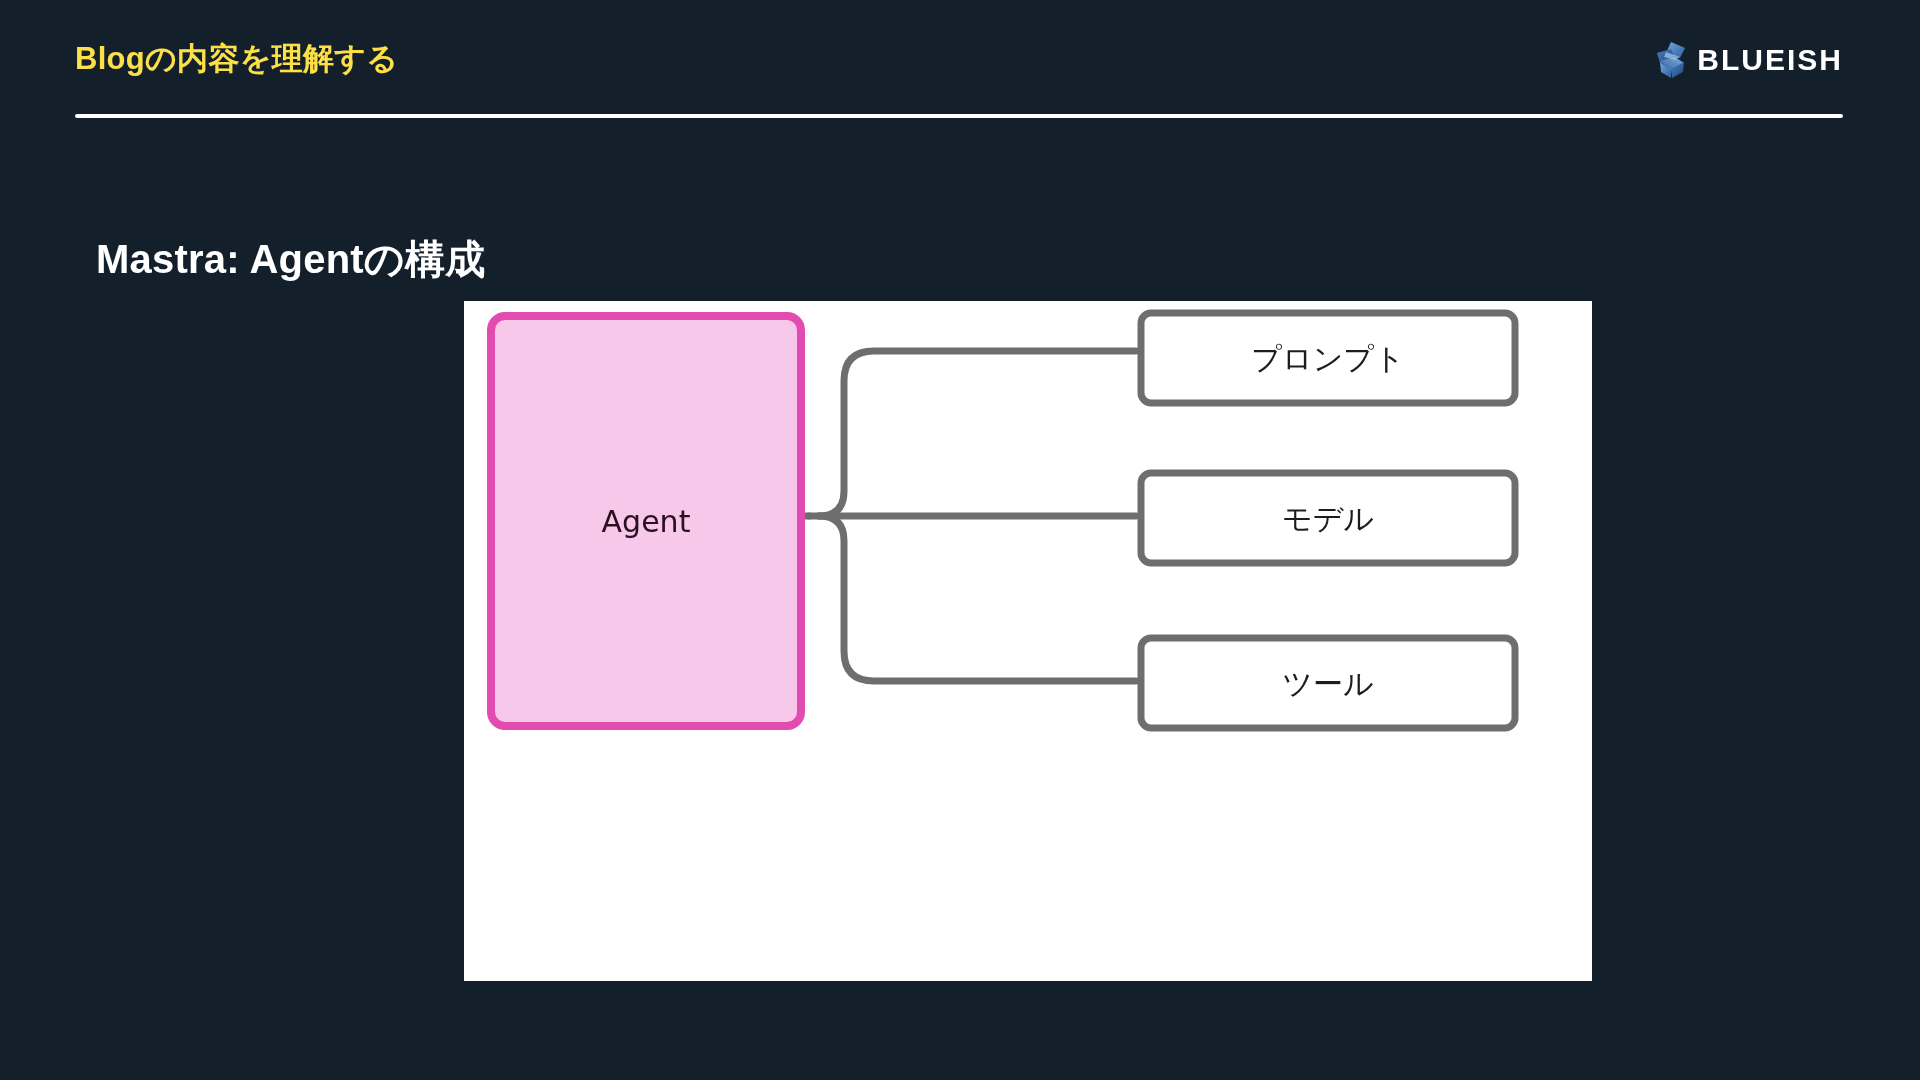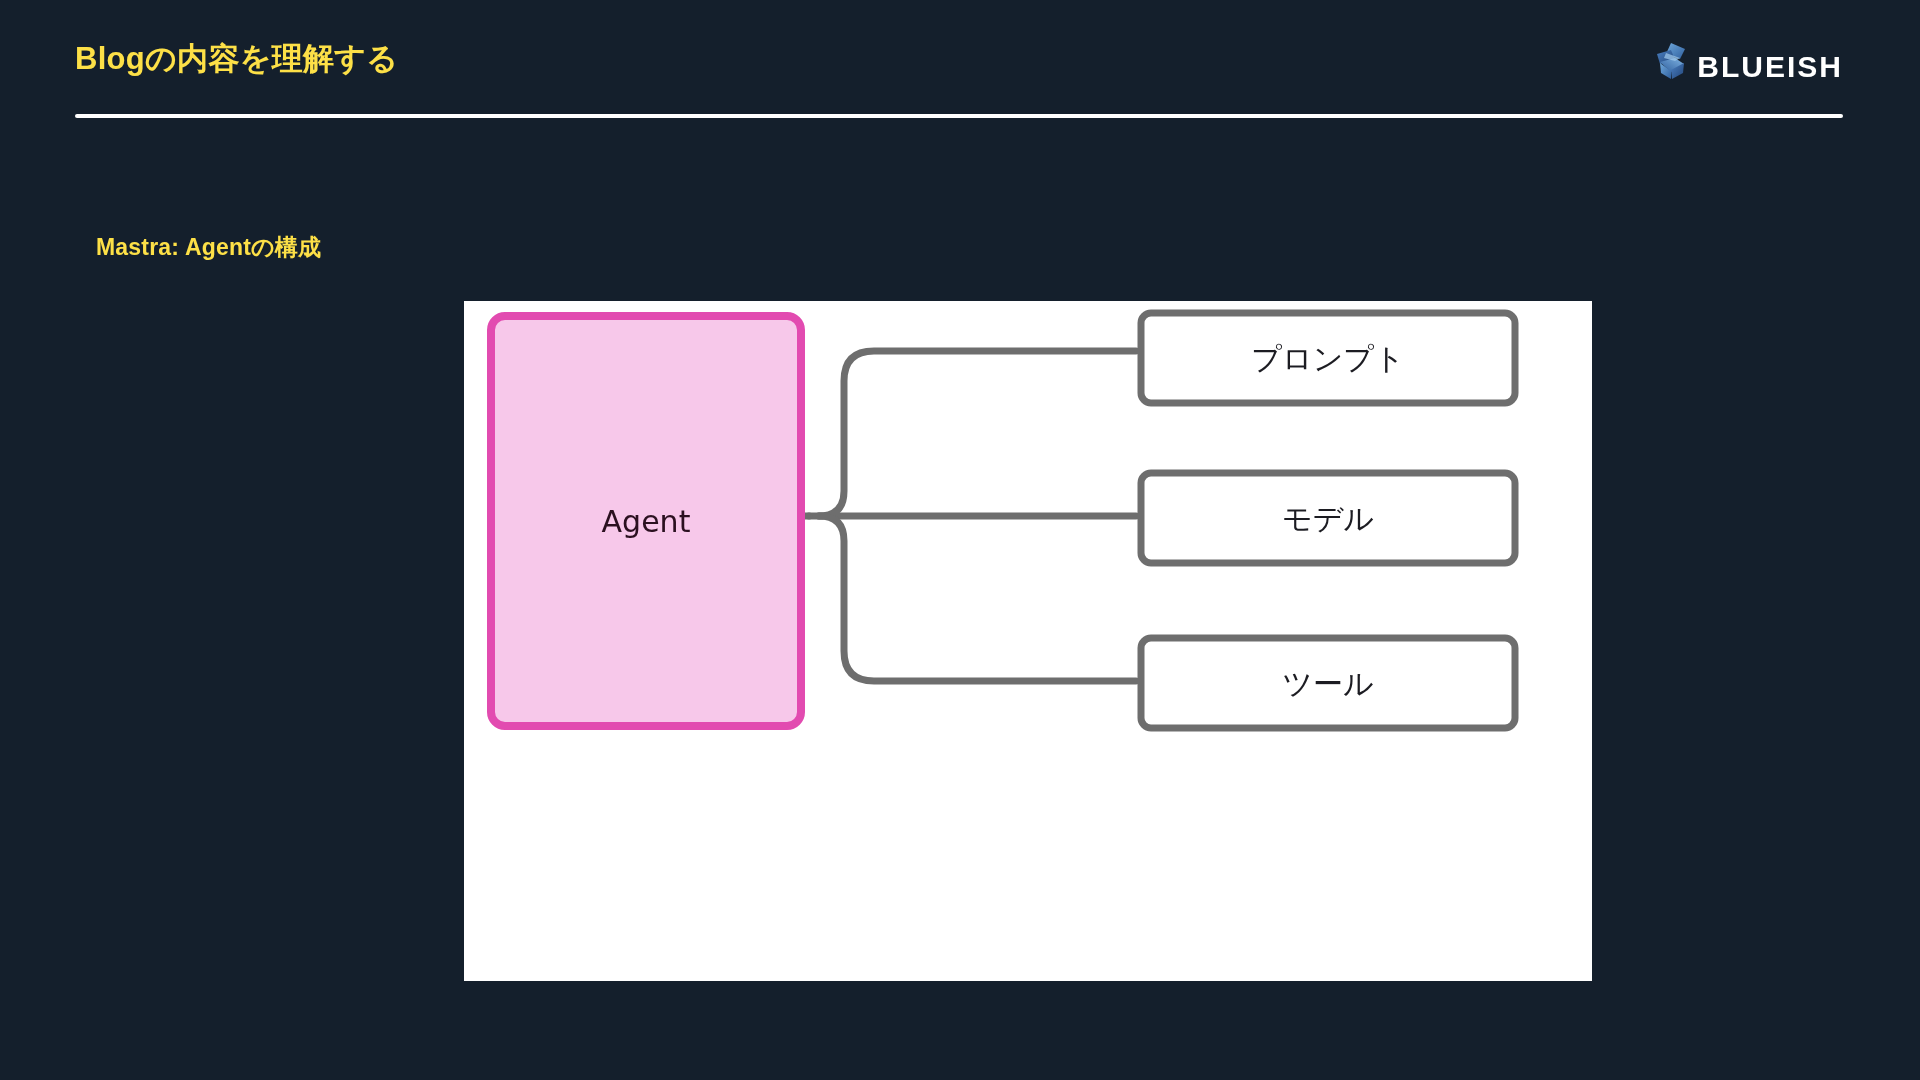--- a/index.html
+++ b/index.html
@@ -31,21 +31,21 @@
     font-weight: bold;
     color: #fde047;
     letter-spacing: 0.3px;
     white-space: nowrap;
   }
   .brand {
     position: absolute;
     right: 77px;
     top: 38px;
     display: flex;
-    align-items: flex-end;
+    align-items: center;
     gap: 4px;
     height: 44px;
   }
   .brand-mark {
     width: 42px;
     height: 42px;
     display: block;
   }
   .brand-name {
     font-size: 30px;
@@ -62,23 +62,23 @@
     height: 4px;
     background: #ffffff;
     border-radius: 2px;
   }
 
   
   .section-title {
     position: absolute;
     left: 96px;
     top: 232px;
-    font-size: 23px;
+    font-size: 40px;
     font-weight: bold;
-    color: #fde047;
+    color: #ffffff;
     white-space: nowrap;
     letter-spacing: 0.2px;
   }
 
   
   .diagram-panel {
     position: absolute;
     left: 464px;
     top: 301px;
     width: 1128px;

